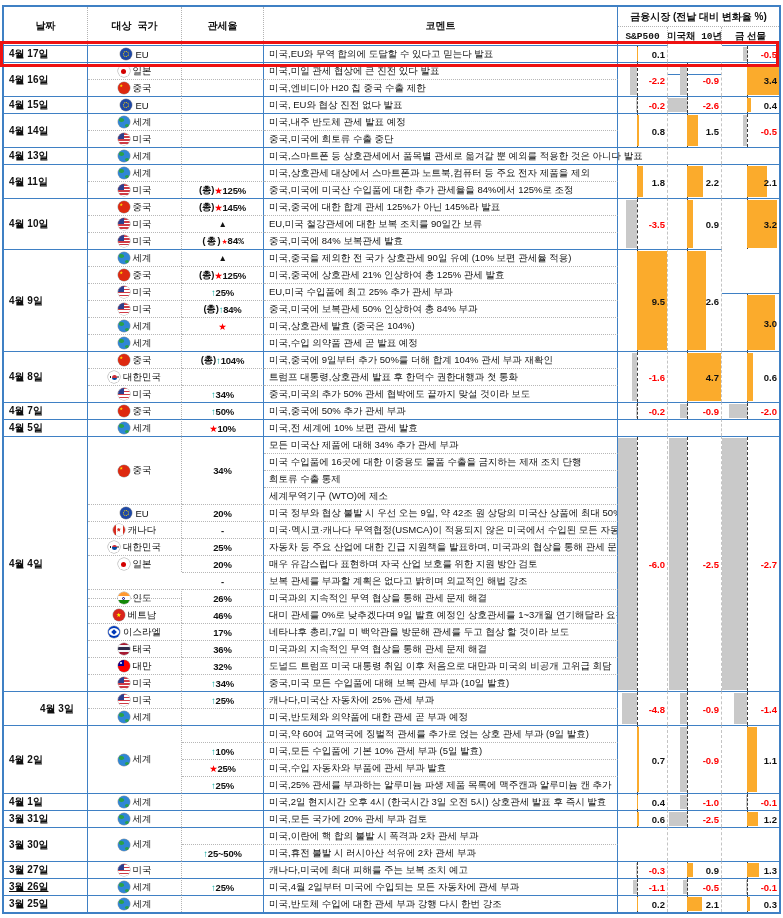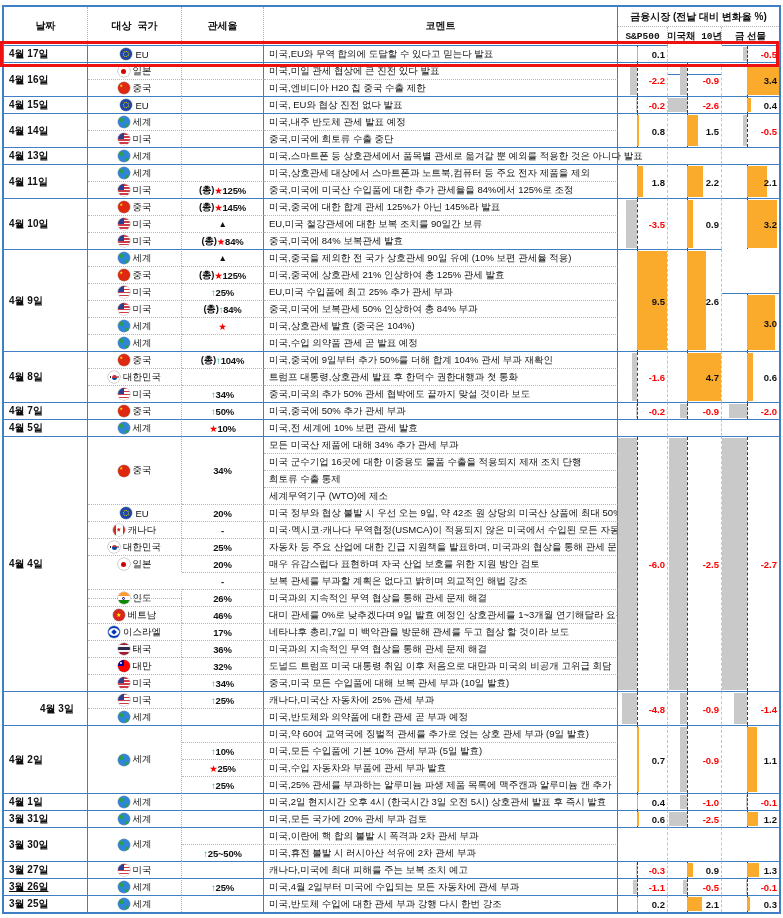--- a/index.html
+++ b/index.html
@@ -231,21 +231,21 @@
         <span class="cname">미국</span>
       </div>
       <div class="cell c-tariff rtop" style="grid-area: 13 / 3 / span 1;">
         <span class="tri">▲</span>
       </div>
       <div class="cell c-comment rtop" style="grid-area: 13 / 4 / span 1;">EU,미국 철강관세에 대한 보복 조치를 90일간 보류</div>
       <div class="cell c-country rtop" style="grid-area: 14 / 2 / span 1;">
         <span class="flag f-us"></span>
         <span class="cname">미국</span>
       </div>
-      <div class="cell c-tariff rtop" style="grid-area: 14 / 3 / span 1;">(총)<span class="star">★</span>84%</div>
+      <div class="cell c-tariff rtop" style="grid-area: 14 / 3 / span 1; font-family: Liberation Mono, monospace;">(총)<span class="star">★</span>84%</div>
       <div class="cell c-comment rtop" style="grid-area: 14 / 4 / span 1;">중국,미국에 84% 보복관세 발효</div>
       <div class="cell val c-v1 gtop" style="grid-area: 12 / 5 / span 3;">
         <i class="axis" style="left: 38.7097%;"></i>
         <b class="bar" style="left: 16.129%; width: 22.5806%; background: var(--barneg);"></b>
         <span class="num neg">-3.5</span>
       </div>
       <div class="cell val c-v2 gtop" style="grid-area: 12 / 6 / span 3;">
         <i class="axis" style="left: 35.6164%;"></i>
         <b class="bar" style="left: 35.6164%; width: 12.3288%; background: var(--barpos);"></b>
         <span class="num">0.9</span>
@@ -377,21 +377,21 @@
       <div class="cell val c-v1 gtop" style="grid-area: 25 / 5 / span 1;"></div>
       <div class="cell val c-v2 gtop" style="grid-area: 25 / 6 / span 1;"></div>
       <div class="cell val c-v3 gtop" style="grid-area: 25 / 7 / span 1;"></div>
       <div class="cell c-date gtop" style="grid-area: 26 / 1 / span 15;">4월 4일</div>
       <div class="cell c-country gtop" style="grid-area: 26 / 2 / span 4;">
         <span class="flag f-china"></span>
         <span class="cname">중국</span>
       </div>
       <div class="cell c-tariff gtop" style="grid-area: 26 / 3 / span 4;">34%</div>
       <div class="cell c-comment gtop" style="grid-area: 26 / 4 / span 1;">모든 미국산 제품에 대해 34% 추가 관세 부과</div>
-      <div class="cell c-comment rtop" style="grid-area: 27 / 4 / span 1;">미국 군수기업 16곳에 대한 이중용도 물품 수출을 적용되지 제재 조치 단행</div>
+      <div class="cell c-comment rtop" style="grid-area: 27 / 4 / span 1;">미국 수입품에 16곳에 대한 이중용도 물품 수출을 금지하는 제재 조치 단행</div>
       <div class="cell c-comment rtop" style="grid-area: 28 / 4 / span 1;">희토류 수출 통제</div>
       <div class="cell c-comment rtop" style="grid-area: 29 / 4 / span 1;">세계무역기구 (WTO)에 제소</div>
       <div class="cell c-country rtop" style="grid-area: 30 / 2 / span 1;">
         <span class="flag f-eu"></span>
         <span class="cname">EU</span>
       </div>
       <div class="cell c-tariff rtop" style="grid-area: 30 / 3 / span 1;">20%</div>
       <div class="cell c-comment rtop" style="grid-area: 30 / 4 / span 1;">미국 정부와 협상 불발 시 우선 오는 9일, 약 42조 원 상당의 미국산 상품에 최대 50%의 보복</div>
       <div class="cell c-country rtop" style="grid-area: 31 / 2 / span 1;">
         <span class="flag f-canada"></span>
@@ -403,21 +403,21 @@
         <span class="flag f-korea"></span>
         <span class="cname">대한민국</span>
       </div>
       <div class="cell c-tariff rtop" style="grid-area: 32 / 3 / span 1;">25%</div>
       <div class="cell c-comment rtop" style="grid-area: 32 / 4 / span 1;">자동차 등 주요 산업에 대한 긴급 지원책을 발표하며, 미국과의 협상을 통해 관세 문제를 해</div>
       <div class="cell c-country rtop" style="grid-area: 33 / 2 / span 1;">
         <span class="flag f-japan"></span>
         <span class="cname">일본</span>
       </div>
       <div class="cell c-tariff rtop" style="grid-area: 33 / 3 / span 1;">20%</div>
-      <div class="cell c-comment rtop" style="grid-area: 33 / 4 / span 1;">매우 유감스럽다 표현하며 자국 산업 보호를 위한 지원 방안 검토</div>
+      <div class="cell c-comment rtop" style="grid-area: 33 / 4 / span 1; font-family: Liberation Serif, serif;">매우 유감스럽다 표현하며 자국 산업 보호를 위한 지원 방안 검토</div>
       <div class="cell c-country rtop" style="grid-area: 34 / 2 / span 1; margin-top: 26px;">
         <span class="flag f-mexico"></span>
         <span class="cname">멕시코</span>
       </div>
       <div class="cell c-tariff rtop" style="grid-area: 34 / 3 / span 1;">-</div>
       <div class="cell c-comment rtop" style="grid-area: 34 / 4 / span 1;">보복 관세를 부과할 계획은 없다고 밝히며 외교적인 해법 강조</div>
       <div class="cell c-country rtop" style="grid-area: 35 / 2 / span 1;">
         <span class="flag f-india"></span>
         <span class="cname">인도</span>
       </div>

